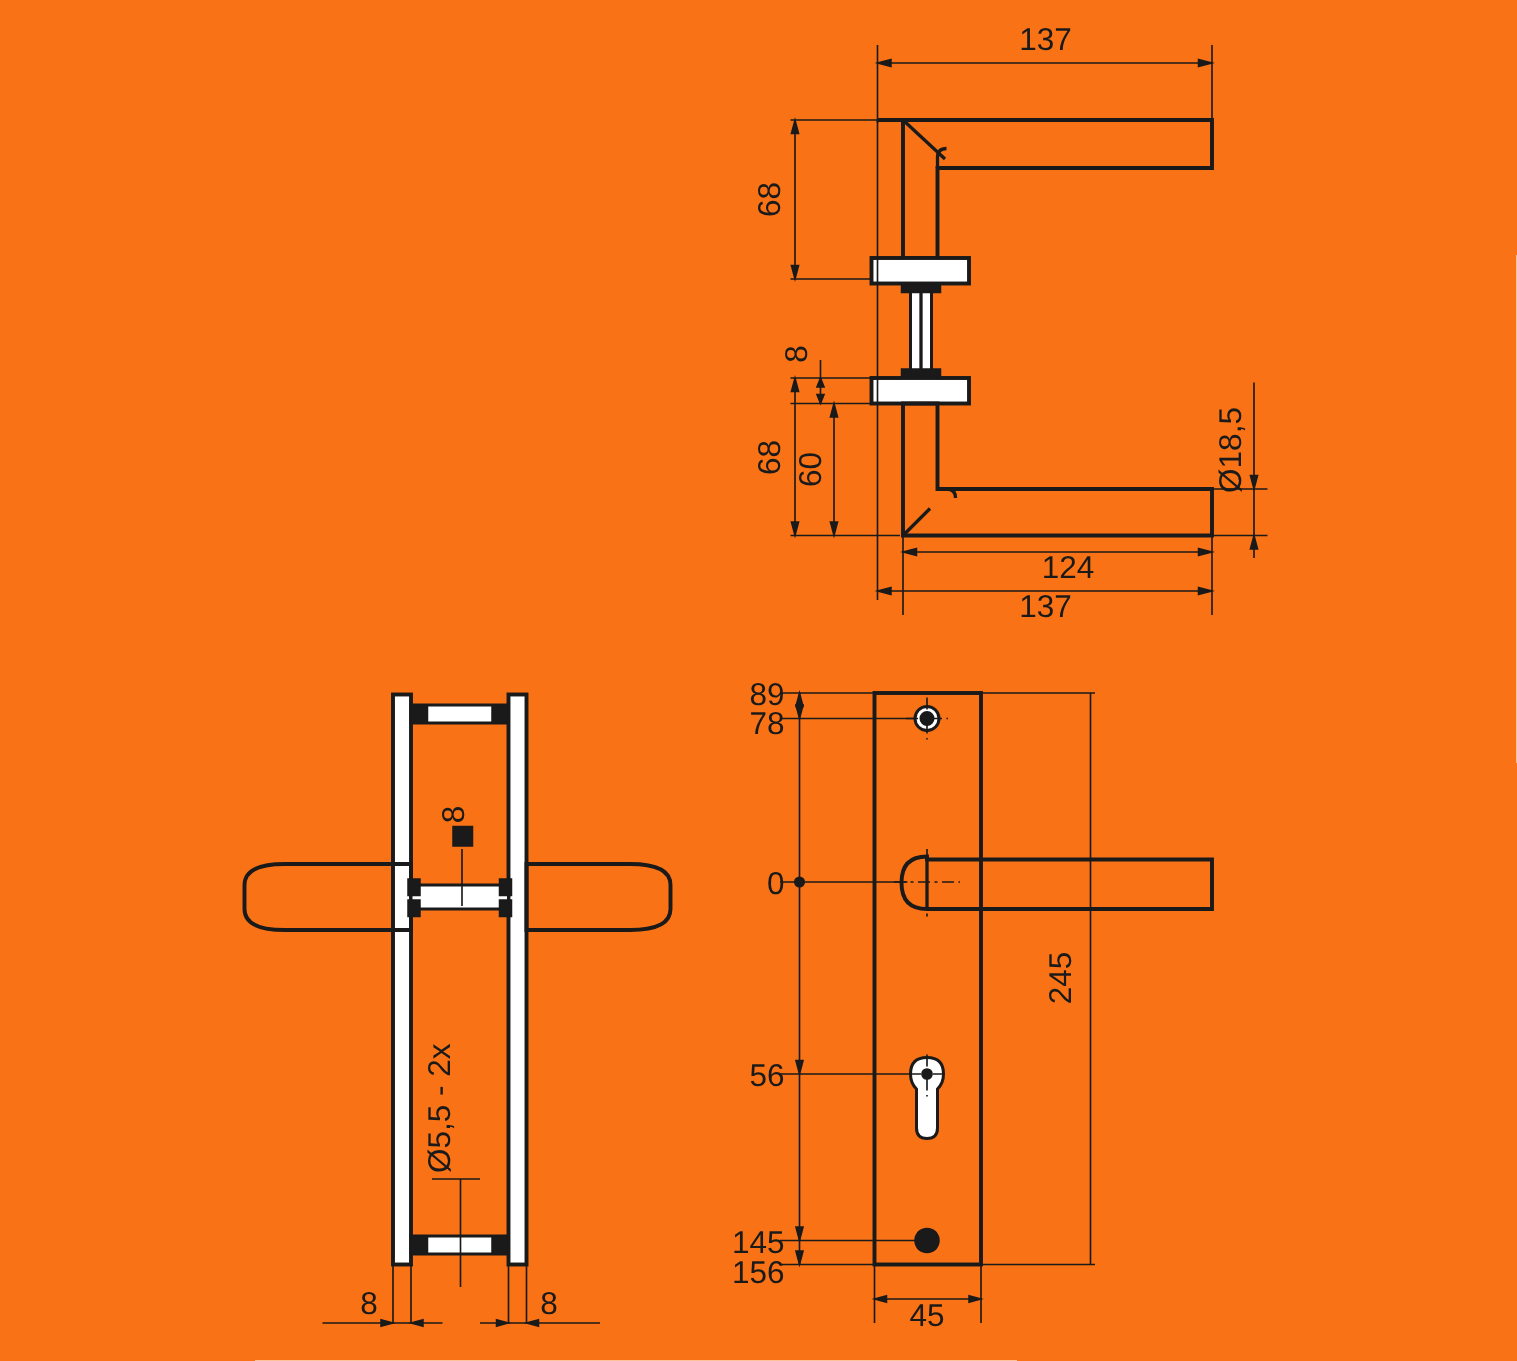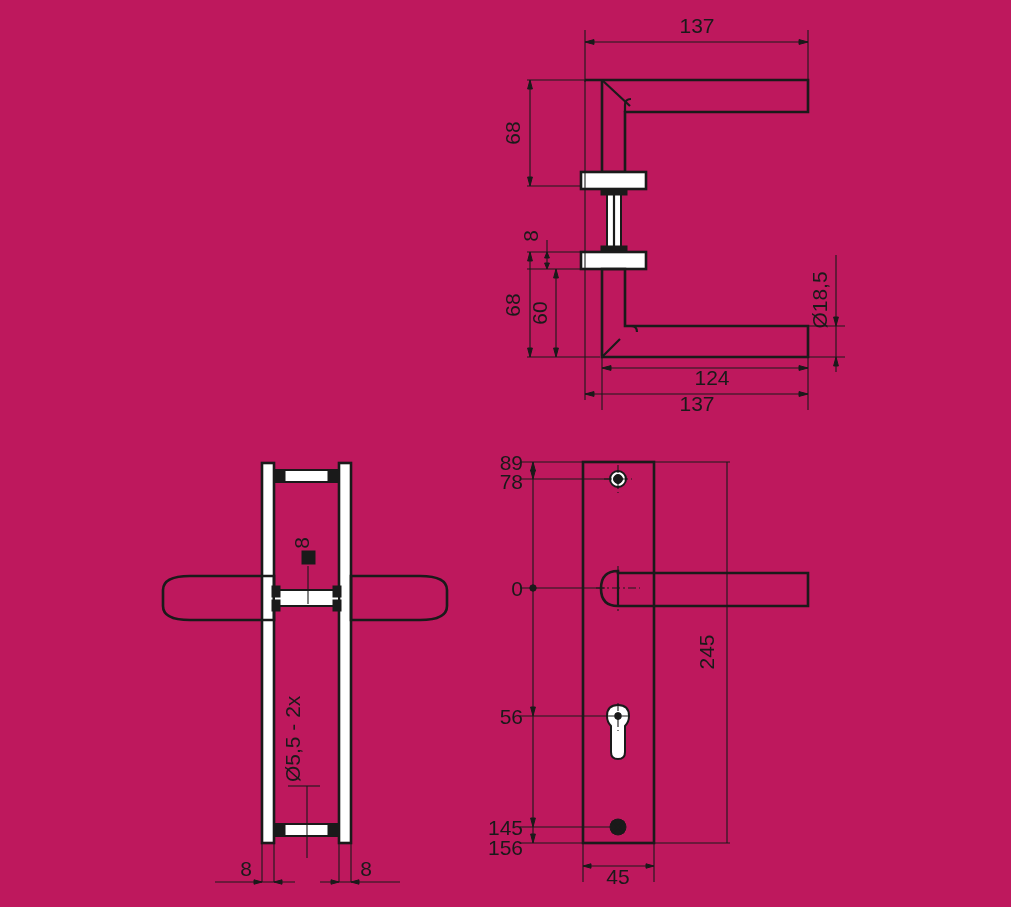--- a/index.html
+++ b/index.html
@@ -7,21 +7,21 @@
     padding: 0;
     background: #ffffff;
   }
   body {
     font-family: "Liberation Sans", sans-serif;
   }
   #drawing-root {
     position: relative;
     width: 1011px;
     height: 907px;
-    background: #be185d;
+    background: #f97316;
     overflow: hidden;
   }
   svg#cad {
     display: block;
     width: 1011px;
     height: 907px;
   }
   .obj { fill: none; stroke: #1a1a1a; stroke-width: 2.6; stroke-linejoin: miter; stroke-linecap: butt; }
   .obj-thin { fill: none; stroke: #1a1a1a; stroke-width: 2.2; }
   .dim { fill: none; stroke: #1a1a1a; stroke-width: 1.1; }

